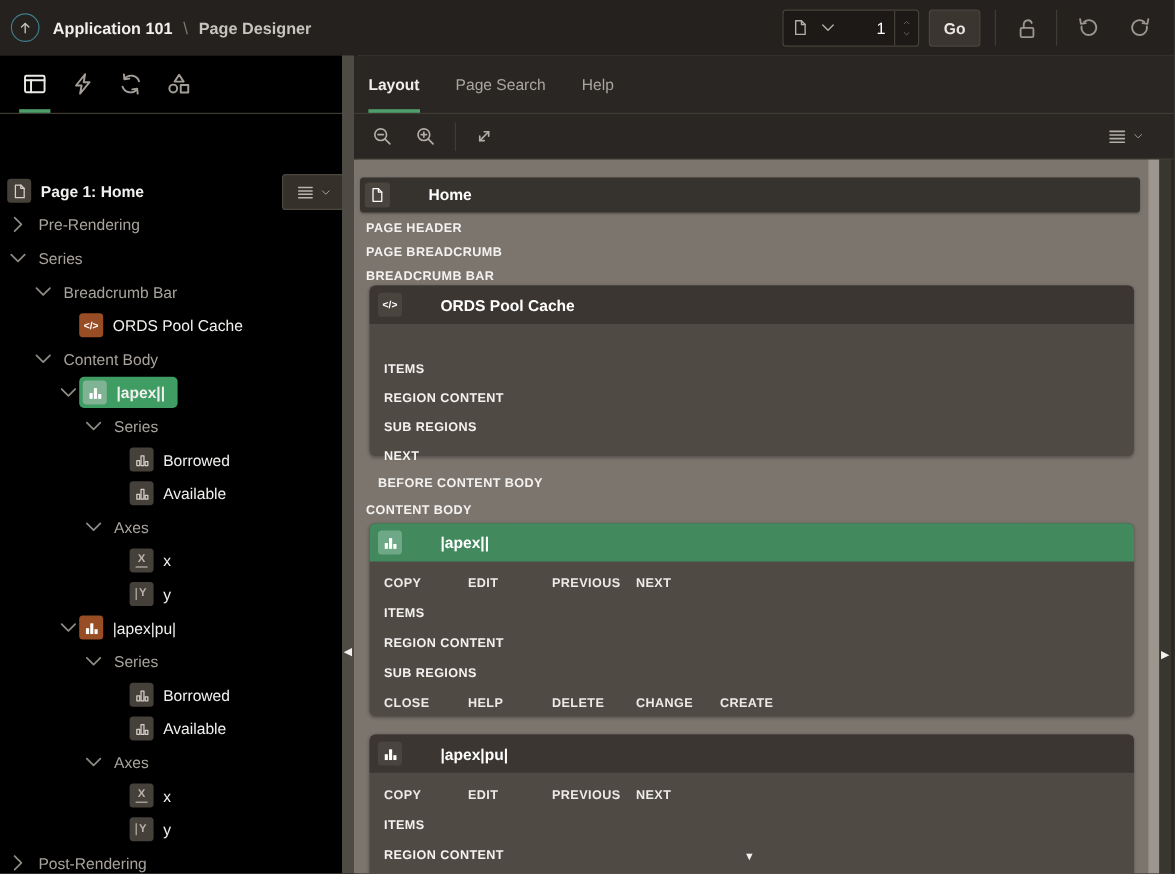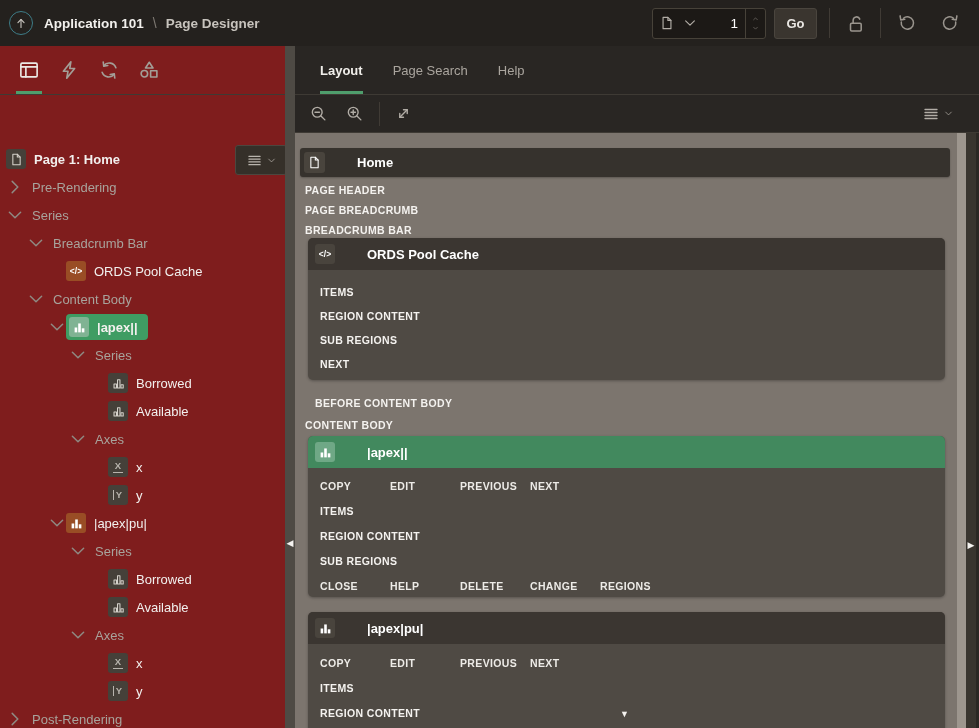--- a/index.html
+++ b/index.html
@@ -29,21 +29,21 @@
   .gobtn { width:43px; height:31px; margin-left:8px; background:#3a352f; border:1px solid #4a453e;
     border-radius:3px; color:#eae7e3; font-size:13px; font-weight:bold;
     font-family:"Liberation Sans",sans-serif; cursor:pointer; }
   .vsep { width:1px; height:30px; background:#403b35; margin:0 12px; }
   .hbtn { background:none; border:none; color:#9a958e; width:26px; height:26px; cursor:pointer;
     display:flex; align-items:center; justify-content:center; }
   .hbtn svg { width:19px; height:19px; }
   .hbtn + .hbtn { margin-left:18px; }
 
   
-  #left { position:absolute; top:46px; left:0; width:298px; bottom:0; background:#7f1d1d; }
+  #left { position:absolute; top:46px; left:0; width:298px; bottom:0; background:#000000; }
   .iconbar { height:49px; border-bottom:1px solid #3e3a34; display:flex; align-items:stretch;
     padding-left:9px; }
   .ltab { width:40px; position:relative; background:none; border:none; color:#a39e97;
     display:flex; align-items:center; justify-content:center; cursor:pointer; }
   .ltab svg { width:20px; height:20px; }
   .ltab.active { color:#eceae6; }
   .ltab.active::after { content:""; position:absolute; left:7px; bottom:0; width:26px; height:3px;
     background:#4f9e6c; }
   #tree { position:absolute; top:99px; left:0; right:0; bottom:0; }
   .trow { height:28px; display:flex; align-items:center; font-size:13px; cursor:pointer; }
@@ -77,21 +77,21 @@
     color:#f4f2ef; font-size:9px; }
   #lsplit .handle { top:492px; }
   #rsplit { position:absolute; top:87px; right:0; width:13px; bottom:0; background:#39352f;
     border-right:3px solid #2b2824; cursor:col-resize; }
   #rsplit .handle { top:407px; }
   #vscroll { position:absolute; top:87px; right:13px; width:9px; bottom:0; background:#9d968e; cursor:pointer; }
 
   
   #main { position:absolute; top:46px; left:295px; right:0; bottom:0; }
   .tabstrip { height:49px; background:#292623; border-bottom:1px solid #3e3a34; display:flex;
-    align-items:stretch; padding-left:25px; gap:30px; }
+    align-items:stretch; padding-left:12px; gap:30px; }
   .mtab { position:relative; display:flex; align-items:center; font-size:13px; color:#aaa59e; cursor:pointer; }
   .mtab.active { color:#f0eeea; font-weight:bold; }
   .mtab.active::after { content:""; position:absolute; left:0; bottom:0; width:100%; height:3px; background:#4f9e6c; }
   .toolbar { height:38px; background:#292623; border-bottom:1px solid #3e3a34; display:flex;
     align-items:center; padding-left:10px; }
   .tbtn { background:none; border:none; color:#b2ada6; width:26px; height:26px; margin-right:10px;
     display:flex; align-items:center; justify-content:center; cursor:pointer; }
   .tbtn svg { width:17px; height:17px; }
   .tsep { width:1px; height:24px; background:#403b35; margin:0 10px 0 2px; }
   #tbmenu { margin-left:auto; margin-right:26px; background:none; border:none; color:#b2ada6;
@@ -106,21 +106,21 @@
   .rtitle { font-size:13px; font-weight:bold; color:#ffffff;padding-left:20px; }
   .slotlbl { position:absolute; font-size:10.5px; font-weight:bold; letter-spacing:.35px;
     color:#f4f2ef; white-space:pre; }
   .panel { position:absolute; left:13px; width:637px; background:#4f4a44; border-radius:5px;
     box-shadow:0 1px 3px rgba(0,0,0,.3); }
   .phead { height:32px; border-radius:5px 5px 0 0; display:flex; align-items:center; cursor:pointer; }
   .phead.dark { background:#3b3631; }
   .phead.green { background:#42895e; }
   .phead .chip { margin-left:7px; }
   .phead .rtitle { margin-left:12px; }
-  .pbody { position:relative; padding:12px 0 0 12px; }
+  .pbody { position:relative; padding:28px 0 0 12px; }
   .prow { height:24px; }
   .prow.act span { display:inline-block; width:70px; font-size:10.5px; font-weight:bold;
     letter-spacing:.35px; color:#edebe7; cursor:pointer; }
   .prow .slot { font-size:10.5px; font-weight:bold; letter-spacing:.35px; color:#f4f2ef; }
   #scrollnub { position:absolute; left:325px; top:576px; color:#f4f2ef; font-size:9px; }
 </style>
 </head>
 <body>
 
 <div id="app">
@@ -565,21 +565,21 @@
                 </svg>
               </span>
             </span>
           <span class="rtitle">|apex||</span>
         </div>
         <div class="pbody" id="apexBody" style="padding-top: 8px;">
             <div class="prow act" style="height: 25px;"><span>COPY</span><span>EDIT</span><span>PREVIOUS</span><span>NEXT</span></div>
             <div class="prow" style="height: 25px;"><span class="slot">ITEMS</span></div>
             <div class="prow" style="height: 25px;"><span class="slot">REGION CONTENT</span></div>
             <div class="prow" style="height: 25px;"><span class="slot">SUB REGIONS</span></div>
-            <div class="prow act" style="height: 25px;"><span>CLOSE</span><span>HELP</span><span>DELETE</span><span>CHANGE</span><span>REGIONS</span></div>
+            <div class="prow act" style="height: 25px;"><span>CLOSE</span><span>HELP</span><span>DELETE</span><span>CHANGE</span><span>CREATE</span></div>
           </div>
       </div>
 
       <div class="panel" style="top:479px;height:150px;">
         <div class="phead dark">
           <span class="chip dkc">
               <span class="ic" style="display: block; width: 13px; height: 13px;">
                 <svg viewBox="0 0 16 16" fill="currentColor" style="width:100%;height:100%;display:block">
                   <rect x="2" y="8" width="3.2" height="6"></rect>
                   <rect x="6.4" y="3" width="3.2" height="11"></rect>

